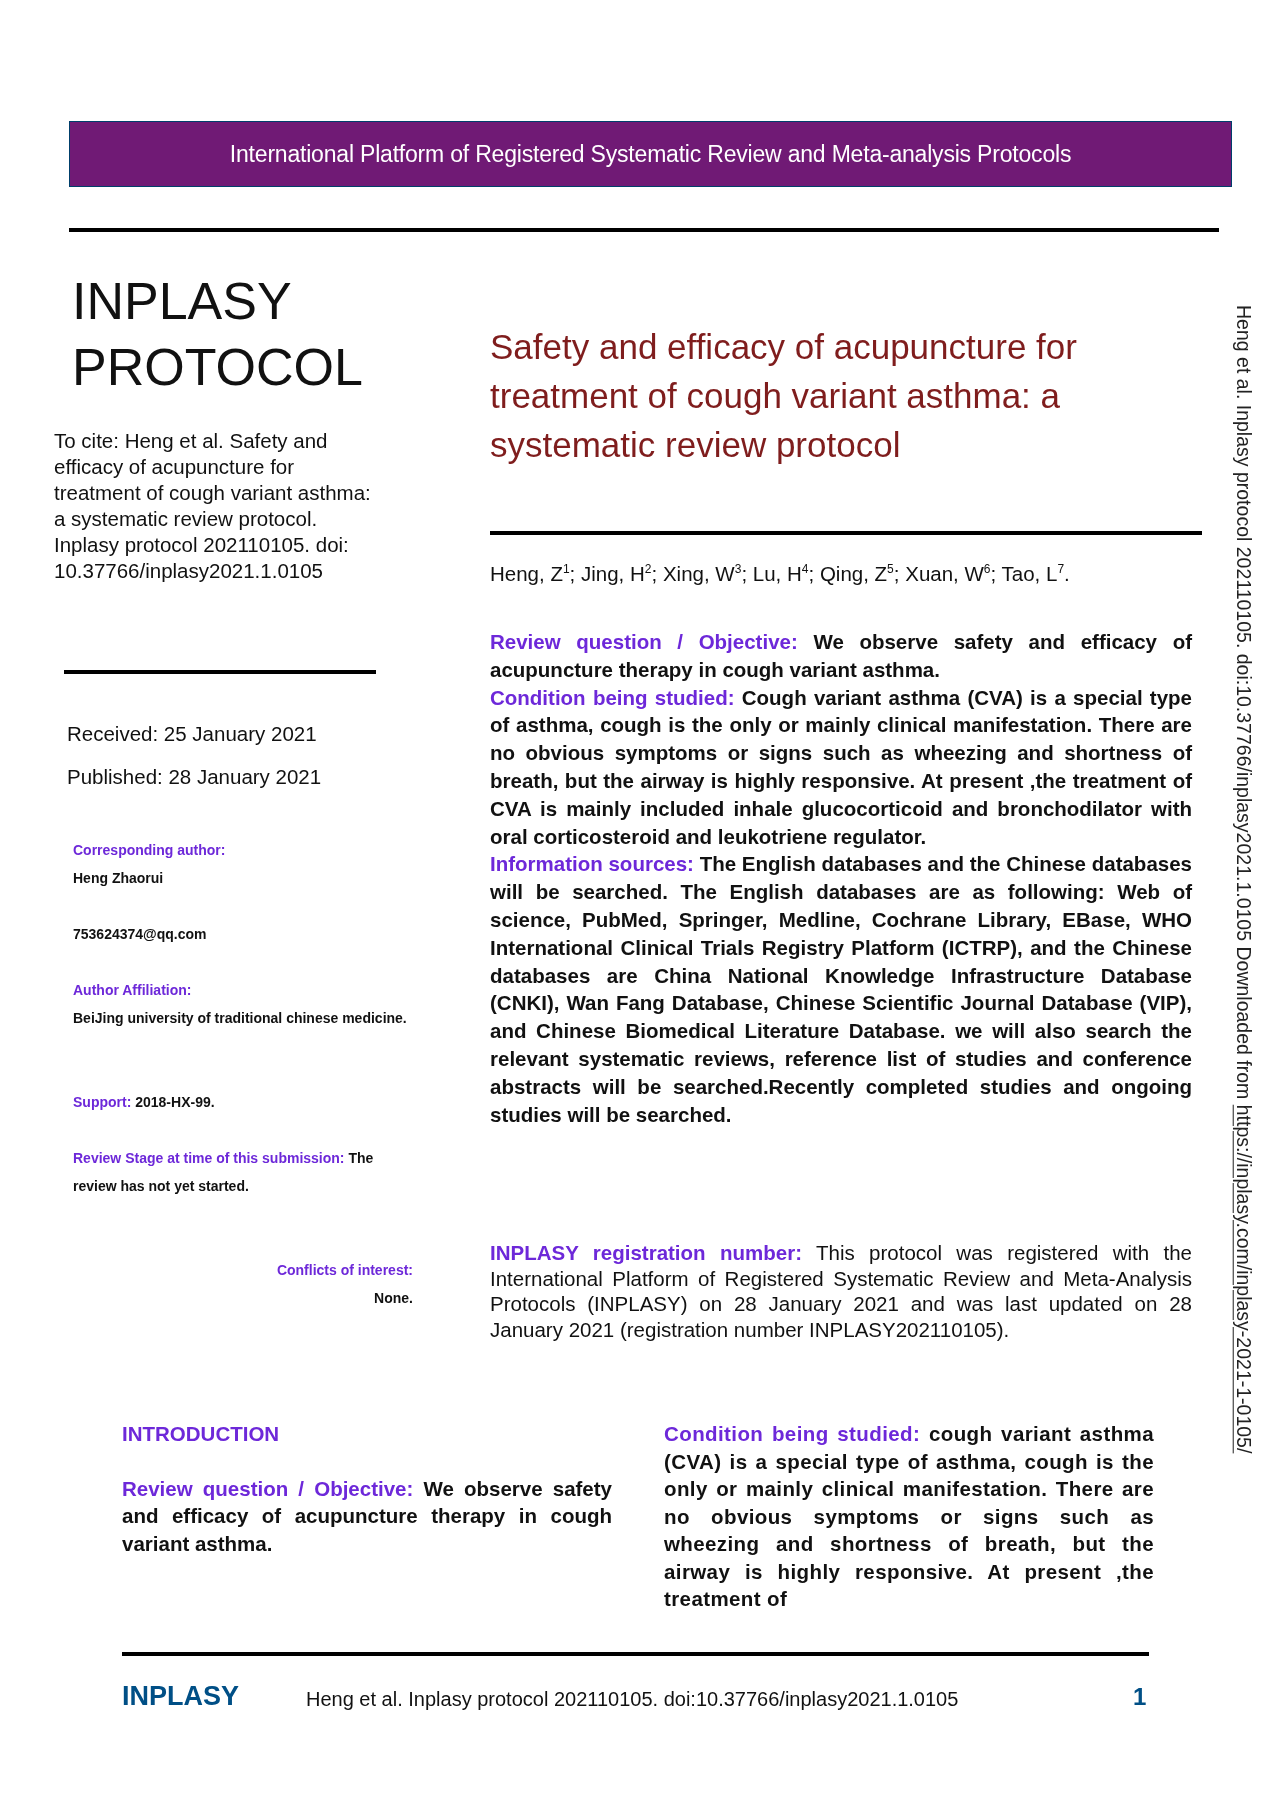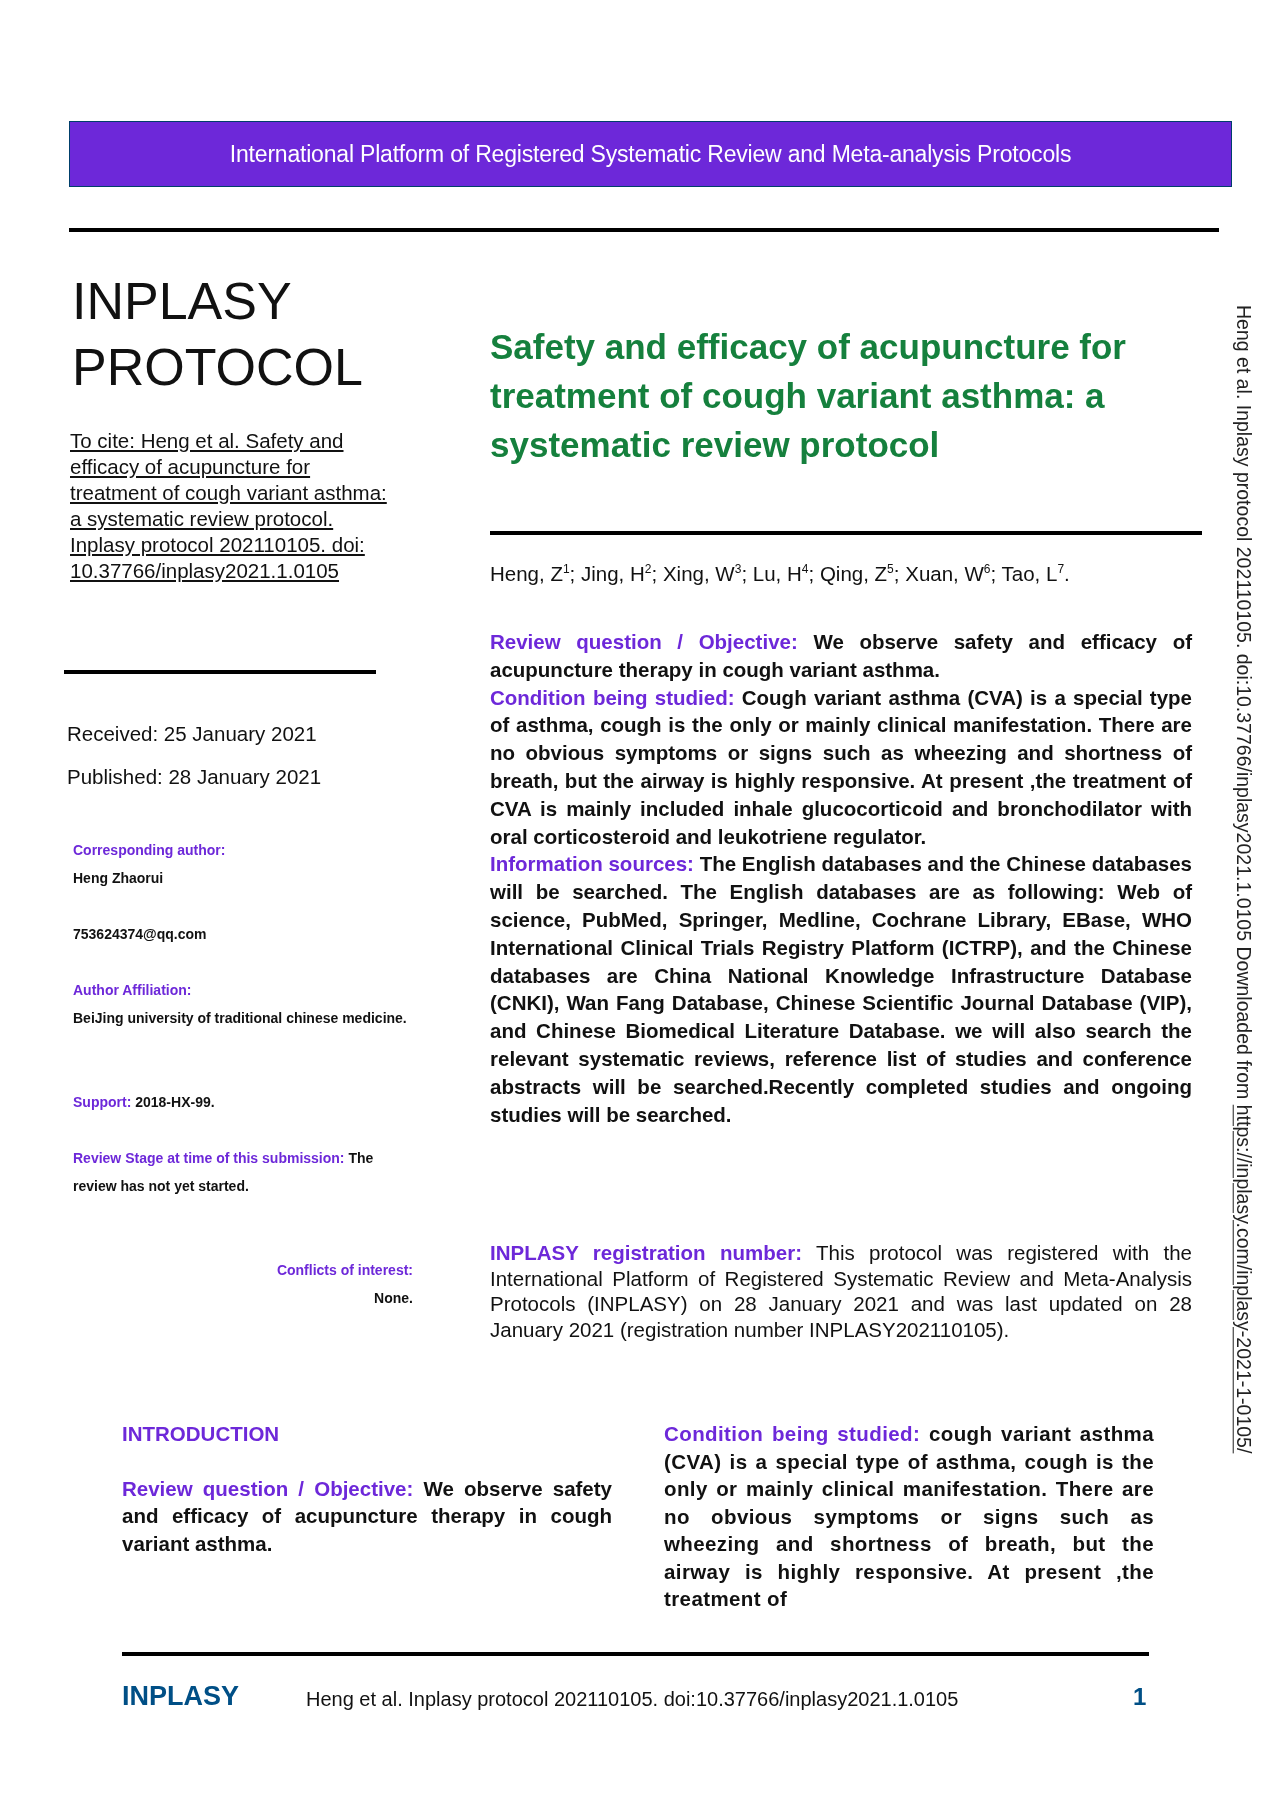--- a/index.html
+++ b/index.html
@@ -1,28 +1,28 @@
 <!DOCTYPE html>
 <html><head>
 <meta charset="utf-8">
 <style>
   html, body { margin: 0; padding: 0; background: #ffffff; }
   body { width: 1273px; height: 1800px; position: relative; overflow: hidden;
          font-family: "Liberation Sans", sans-serif; color: #111; }
   .abs { position: absolute; }
-  .banner { left: 69px; top: 121px; width: 1163px; height: 66px; background: #6d28d9;
+  .banner { left: 69px; top: 121px; width: 1163px; height: 66px; background: #701a75;
             border: 1px solid #003f6b; box-sizing: border-box; display: flex; align-items: center; justify-content: center; }
   .banner span { color: #fff; font-size: 23px; letter-spacing: -0.2px; }
   .rule { background: #000; }
   .big-title { left: 72px; top: 268px; font-size: 52px; line-height: 66px; color: #111; font-weight: 400; }
-  .cite { left: 70px; top: 428px; width: 330px; font-size: 20.5px; line-height: 26px; text-decoration: underline; }
+  .cite { left: 54px; top: 428px; width: 330px; font-size: 20.5px; line-height: 26px; }
   .dates { left: 67px; font-size: 20.5px; }
   .blue { color: #6d28d9; }
   .side-block { left: 73px; width: 340px; font-size: 14px; line-height: 28px; font-weight: 700; }
-  .paper-title { left: 490px; top: 322px; width: 700px; font-size: 35px; line-height: 49px; font-weight: 700; color: #15803d; }
+  .paper-title { left: 490px; top: 322px; width: 700px; font-size: 35px; line-height: 49px; font-weight: 400; color: #7f1d1d; }
   .authors { left: 490px; top: 562px; font-size: 20.5px; }
   .authors sup { font-size: 12px; vertical-align: super; line-height: 0; }
   .abstract { left: 490px; top: 628px; width: 702px; font-size: 20.5px; line-height: 27.8px; font-weight: 700; text-align: justify; }
   .abstract p { margin: 0; }
   .reg { left: 490px; top: 1240px; width: 702px; font-size: 20.5px; line-height: 25.6px; text-align: justify; }
   .intro-left { left: 122px; top: 1420px; width: 490px; font-size: 20.5px; line-height: 27.5px; font-weight: 700; text-align: justify; }
   .intro-right { left: 664px; top: 1420px; width: 490px; font-size: 20.5px; line-height: 27.5px; font-weight: 700; text-align: justify; letter-spacing: 0.4px; }
   .footer-brand { left: 122px; top: 1681px; font-size: 27px; font-weight: 700; color: #004f86; }
   .footer-cite { left: 306px; top: 1688px; font-size: 20px; }
   .footer-page { left: 1133px; top: 1683px; font-size: 24px; font-weight: 700; color: #004f86; }

